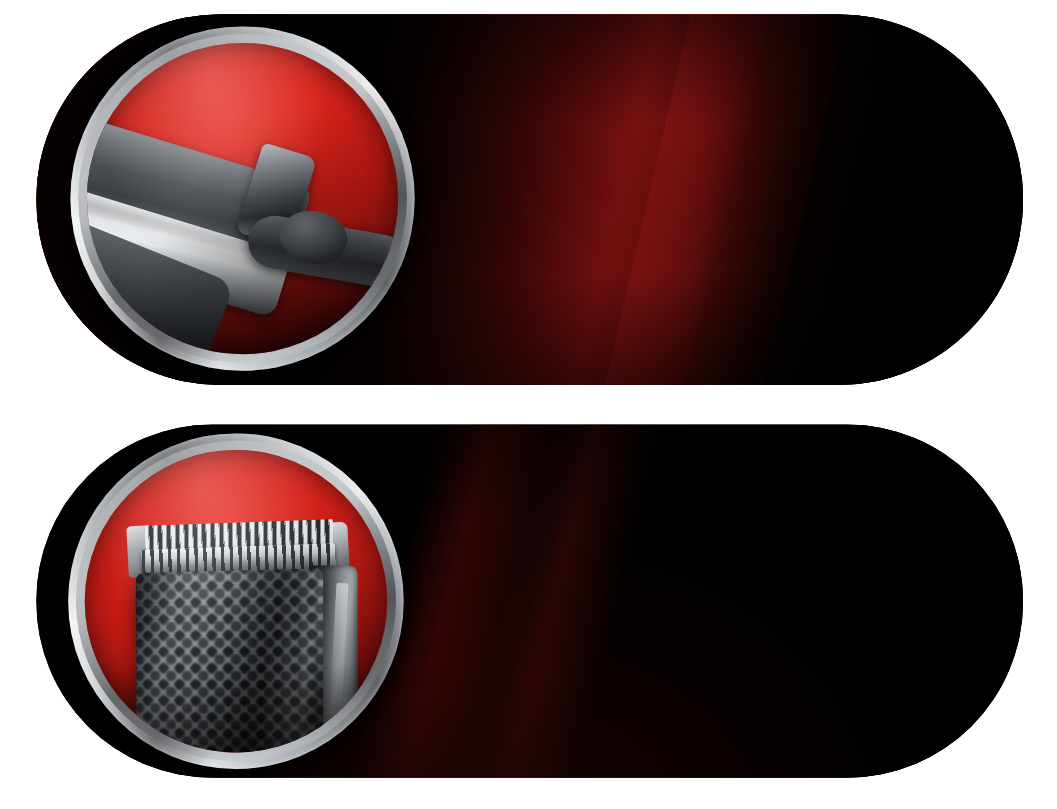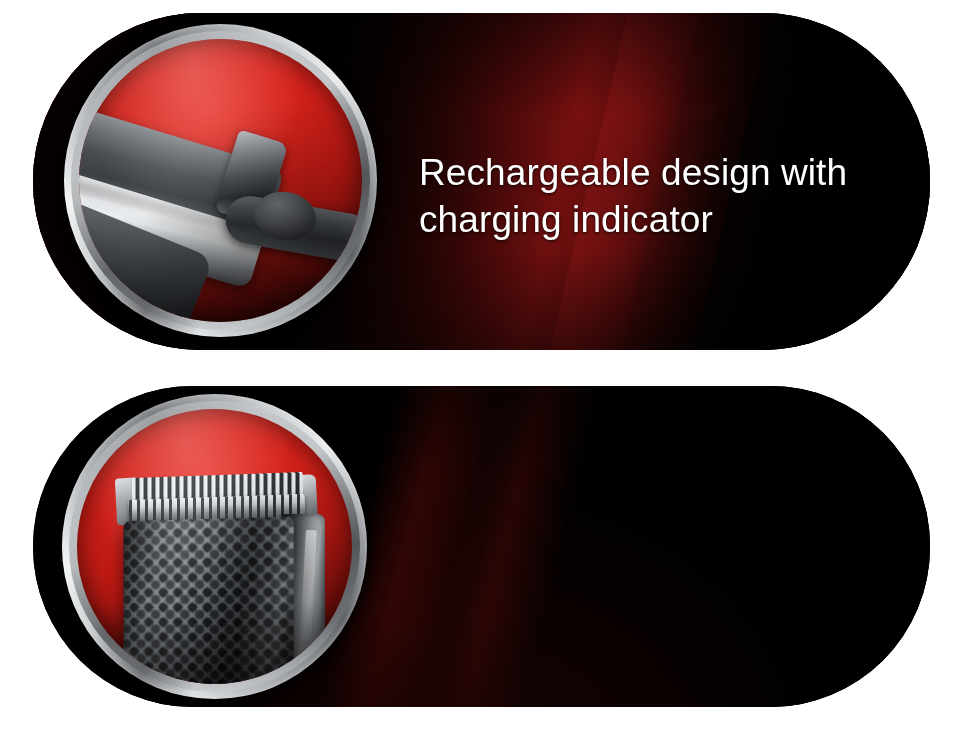--- a/index.html
+++ b/index.html
@@ -483,22 +483,20 @@
           <div class="t1-cap"></div>
           <div class="t1-neck"></div>
           <div class="t1-knob"></div>
           <div class="t1-lower"></div>
           <div class="t1-shadow"></div>
         </div>
         <div class="disc-shine"></div>
       </div>
     </div>
 
-    <div class="caption" id="caption-1">Rechargeable design with
-charging indicator</div>
   </div>
 
   <div class="panel" id="panel-2">
 
     <div class="panel-bg">
       <div class="bg-base"></div>
       <div class="streak p2-streak-a"></div>
       <div class="streak p2-streak-b"></div>
       <div class="p2-vignette"></div>
     </div>

